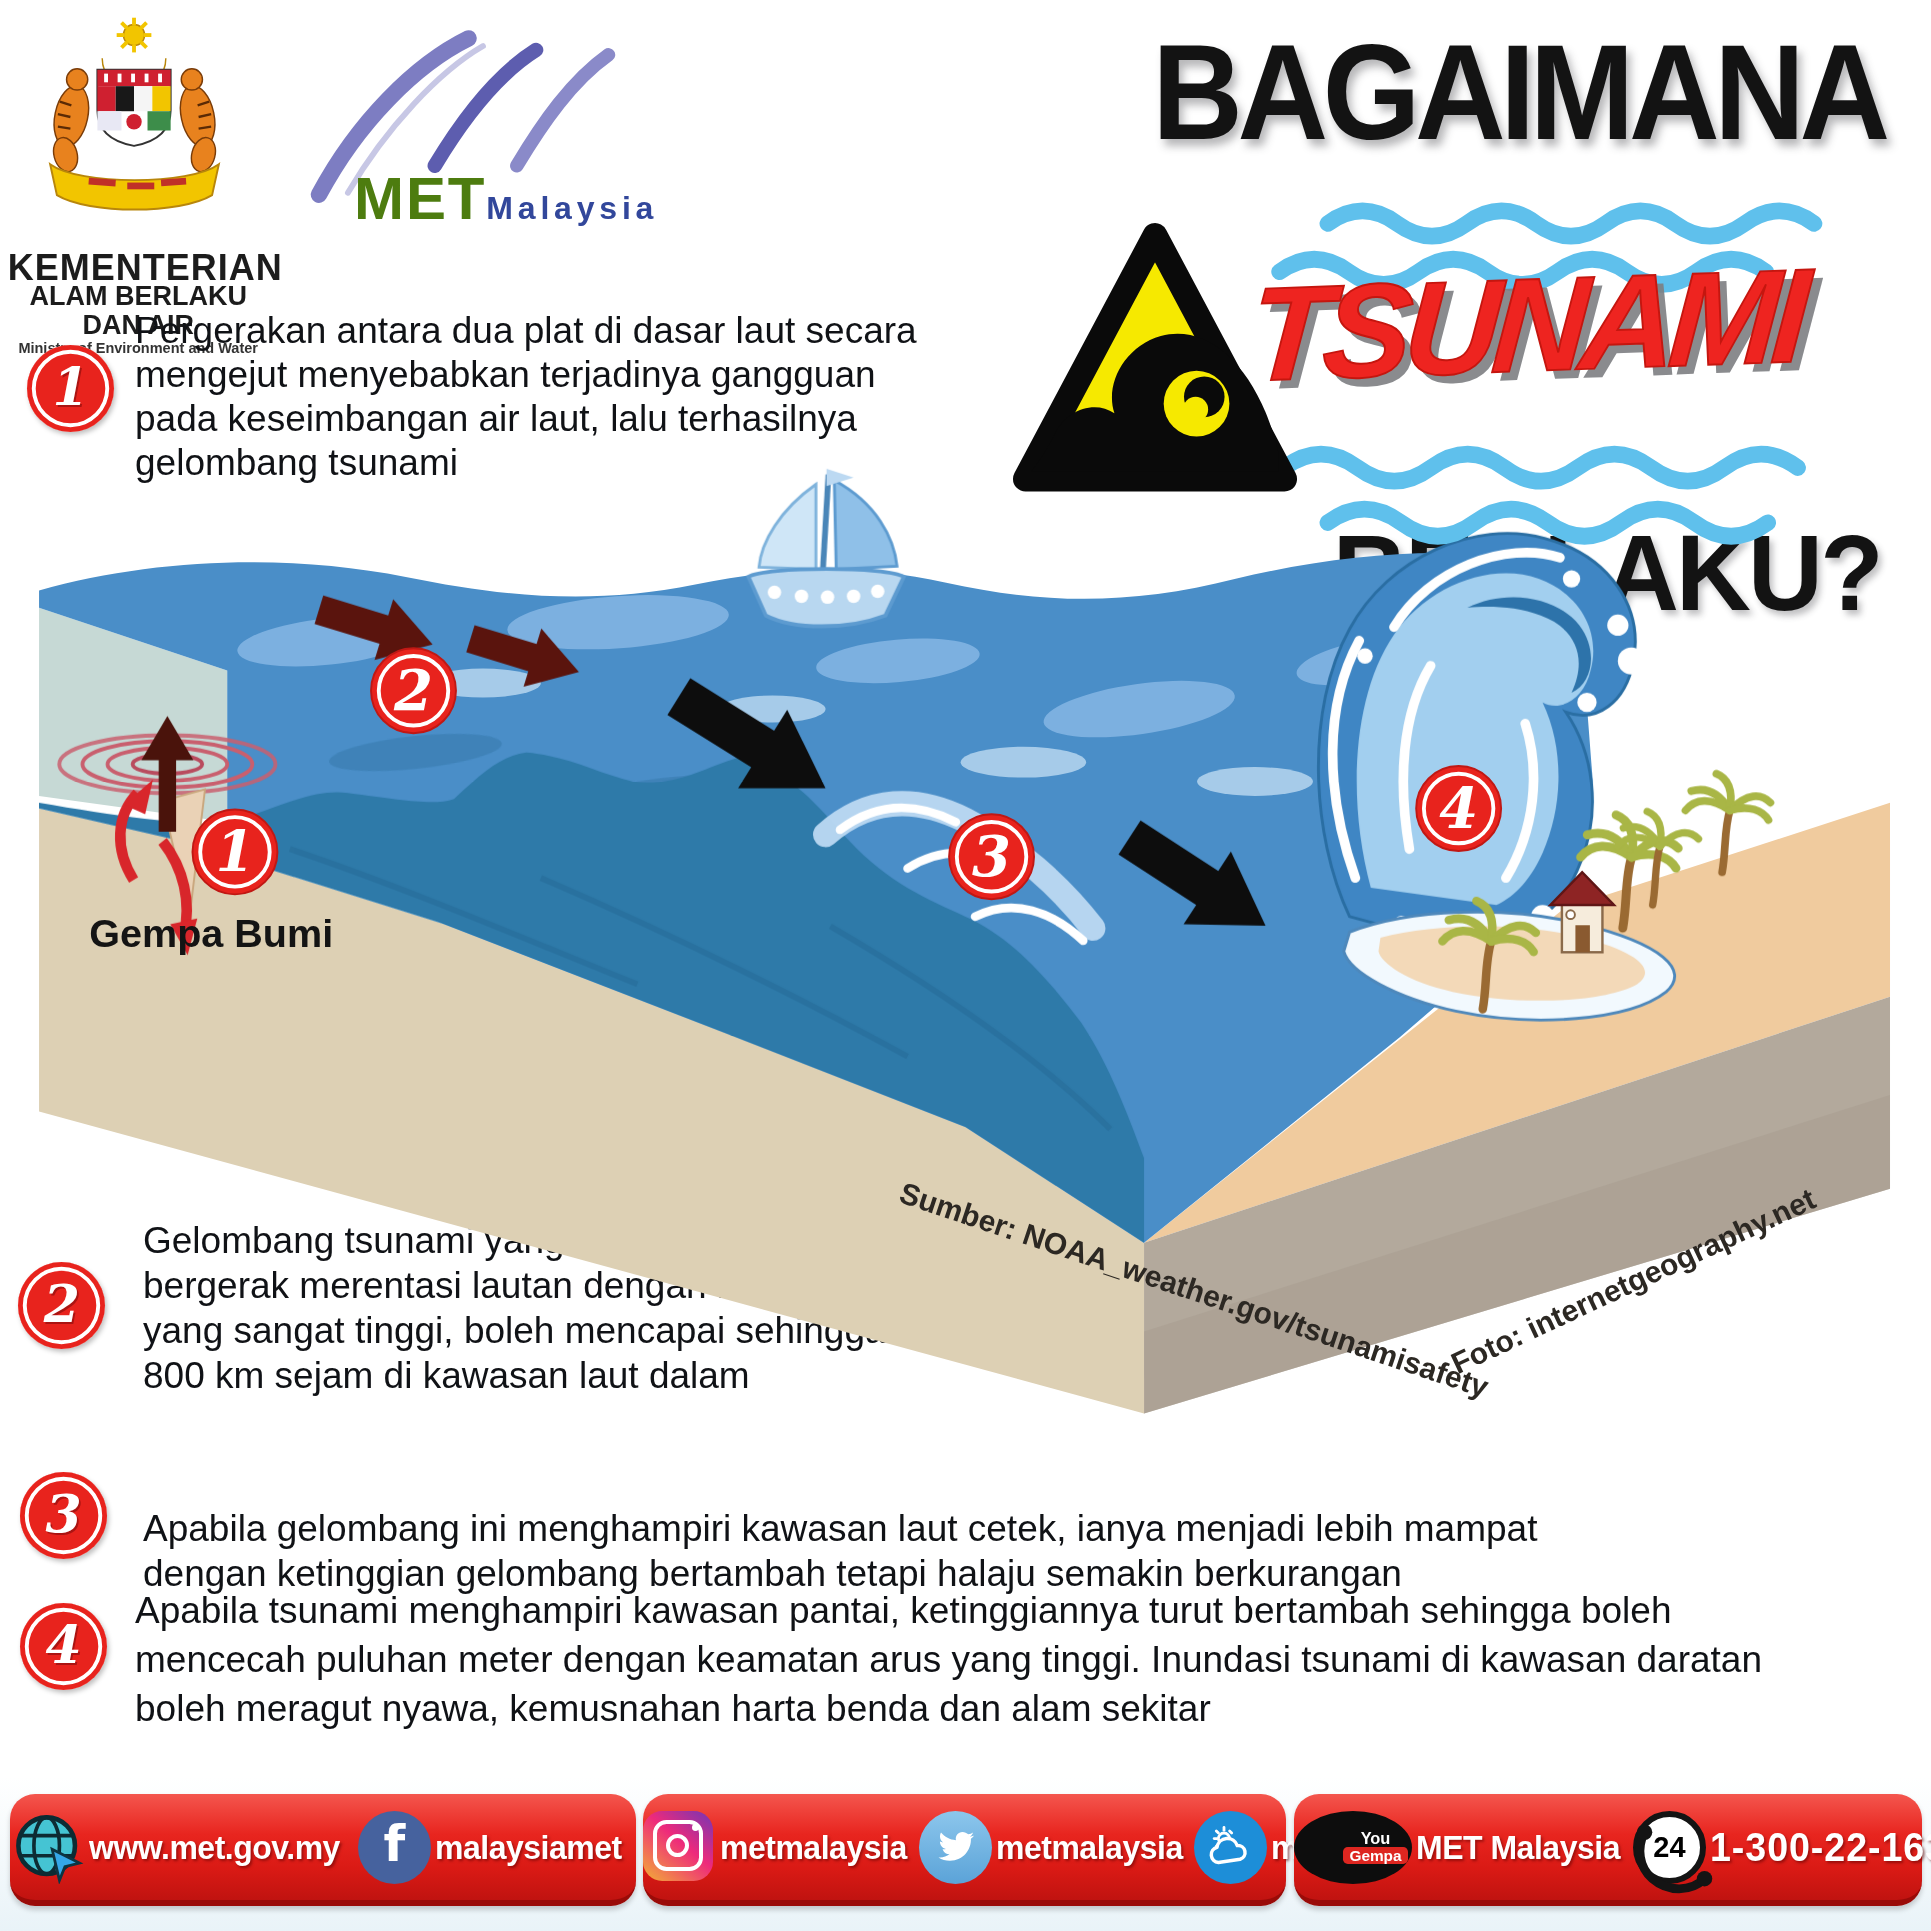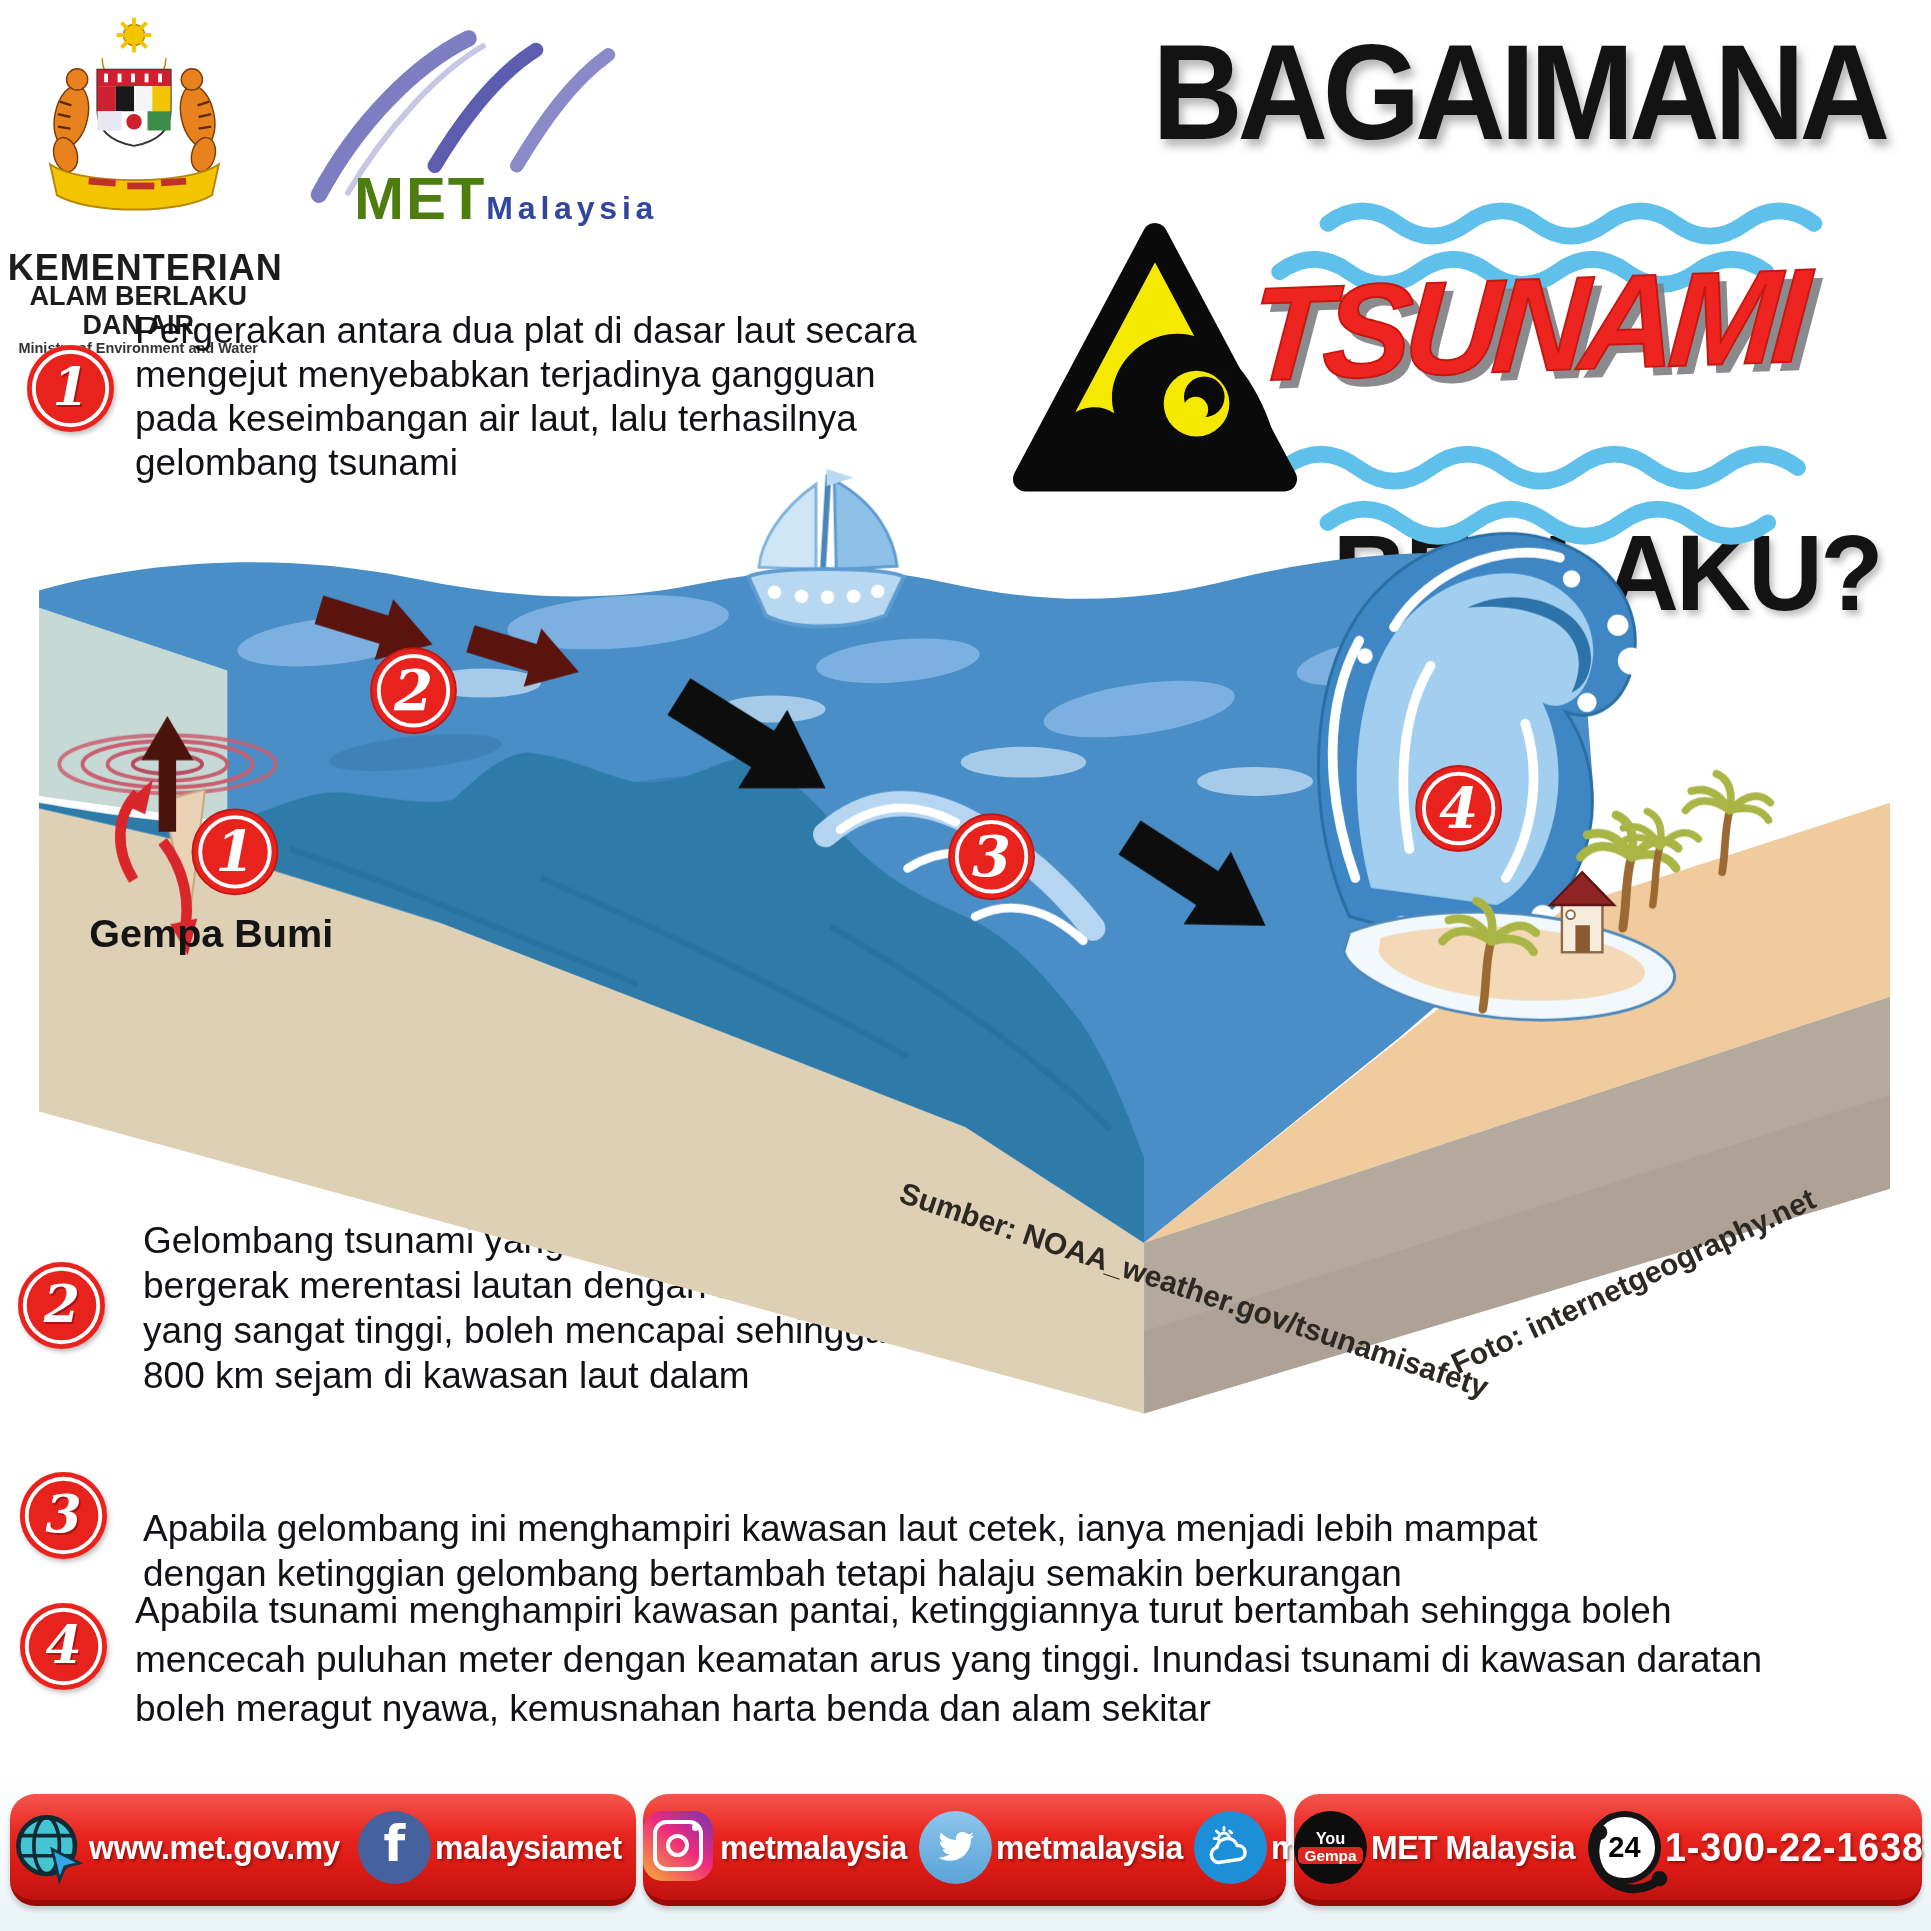--- a/index.html
+++ b/index.html
@@ -481,21 +481,21 @@
         </g>
         <path d="M22,62 a11,11 0 0 1 -2,-21.6 a15,15 0 0 1 29,-2.4 a10,10 0 0 1 4,19.5 Z" fill="#1d8ed8" stroke="#fff" stroke-width="5" stroke-linejoin="round"></path>
       </svg>
     </span>
     <span class="f-label">myCuaca</span>
   </div>
 </div>
 
 <div class="pill" id="pill3">
   <div class="f-item">
-    <span class="f-icon icon-circle yt" style="display:flex;">
+    <span class="f-icon icon-circle yt" style="display:flex;padding-left:45px;">
       <span class="yt-top">You</span>
       <span class="yt-bottom">Gempa</span>
     </span>
     <span class="f-label">MET Malaysia</span>
   </div>
   <div class="f-item">
     <span class="f-icon icon-circle ph">
       <span>24</span>
       <svg width="97" height="89" viewBox="0 0 100 92">
         <path d="M18,24 C10,40 12,60 26,72 C42,86 66,86 80,72" fill="none" stroke="#141414" stroke-width="9" stroke-linecap="round"></path>

